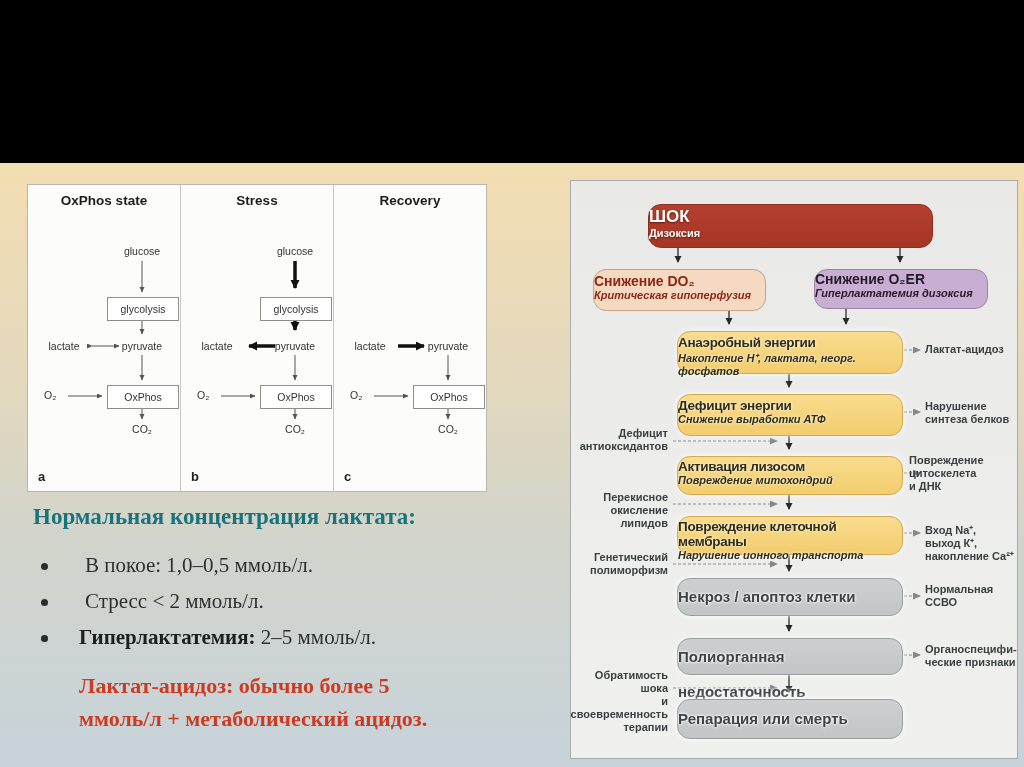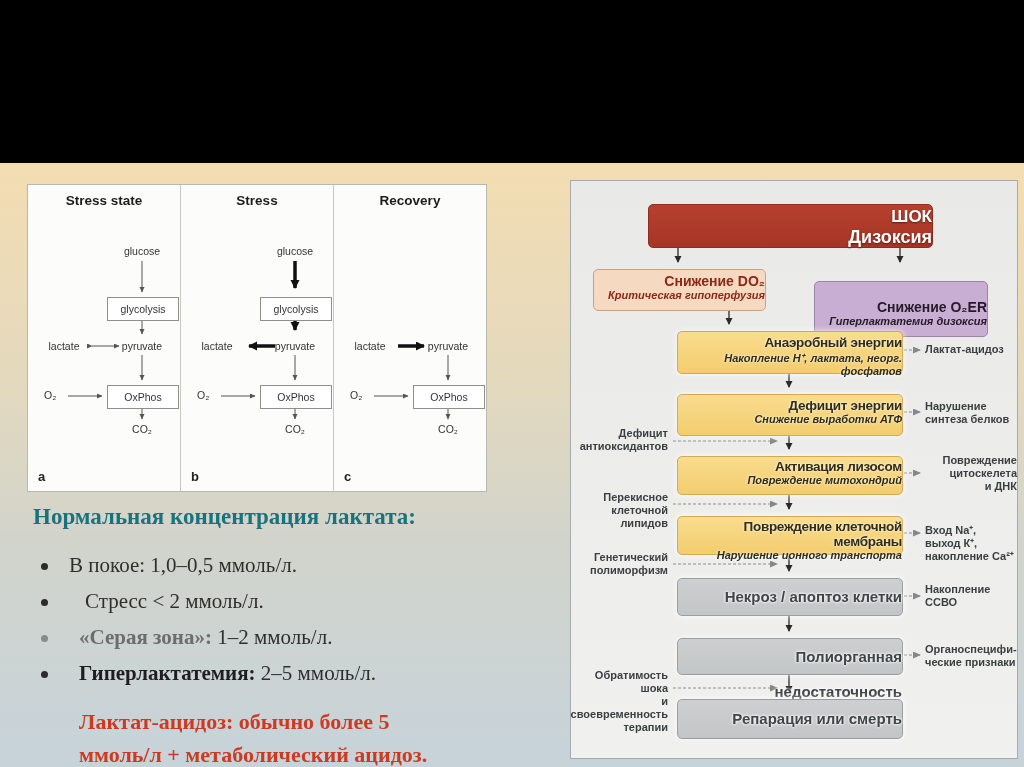--- a/index.html
+++ b/index.html
@@ -35,26 +35,26 @@
   .brow .dot.gray{background:#8a8a8a;}
   .brow .btxt{margin-left:46px;}
   .lead-gray{font-weight:bold;color:#6d6d6d;}
   .lead-dark{font-weight:bold;color:#1e1e1e;}
   #notes .rednote{margin-left:46px;margin-top:20px;font-size:22px;line-height:33px;
       font-weight:bold;color:#cd3a22;white-space:pre-line;}
   
   #flowpanel{position:absolute;left:570px;top:17px;width:446px;height:577px;
       background:linear-gradient(180deg,#e9eae8,#f0f1ef);border:1.5px solid #a6abad;}
   #flowsvg{position:absolute;left:0;top:0;}
-  .fcbox{position:absolute;text-align:right;border-radius:5px;}
+  .fcbox{position:absolute;text-align:left;border-radius:13px;}
   .fcbox .t1{font-weight:bold;}
   .fcbox .t2{font-weight:bold;font-style:italic;}
   .box-red{background:linear-gradient(180deg,#b6402e,#a53526);border:1px solid #8e2c1e;color:#fff;}
   .box-red .t1{font-size:17px;text-shadow:0 1px 2px #5c1b10;}
-  .box-red .t2{font-size:18px;font-style:normal;font-weight:bold;text-shadow:0 1px 2px #5c1b10;}
+  .box-red .t2{font-size:11px;font-style:normal;font-weight:bold;text-shadow:0 1px 2px #5c1b10;}
   .box-peach{background:#f5d9c0;border:1px solid #c9a284;color:#8c2815;}
   .box-purple{background:#c9aed3;border:1px solid #9d83a9;color:#241a28;}
   .box-peach .t1,.box-purple .t1{font-size:14px;}
   .box-peach .t2,.box-purple .t2{font-size:11px;}
   .box-yellow{background:linear-gradient(180deg,#f9dc8e,#f3cd6e);border:1px solid #d5a94f;color:#2f2c18;
       box-shadow:0 0 6px rgba(255,255,255,.8);}
   .box-yellow .t1{font-size:13.5px;letter-spacing:-.3px;text-shadow:0 0 3px #fff;}
   .box-yellow .t2{font-size:11px;text-shadow:0 0 3px #fff;}
   .box-gray{background:linear-gradient(180deg,#cdcfd0,#c3c6c7);border:1px solid #999fa1;color:#3f4447;
       box-shadow:0 0 6px rgba(255,255,255,.8);}
@@ -93,21 +93,21 @@
 
       <div class="fcol">
         <svg class="fsvg" width="152" height="306">
           <line x1="114" y1="76" x2="114" y2="107" stroke="#555" stroke-width="1" marker-end="url(#mthin)"></line>
           <line x1="114" y1="136" x2="114" y2="149" stroke="#555" stroke-width="1" marker-end="url(#mthin)"></line>
           <line x1="64" y1="161" x2="91" y2="161" stroke="#555" stroke-width="1" marker-end="url(#mthin)" marker-start="url(#mthin)" style="marker-start:url(#mthin)"></line>
           <line x1="114" y1="170" x2="114" y2="195" stroke="#555" stroke-width="1" marker-end="url(#mthin)"></line>
           <line x1="40" y1="211" x2="74" y2="211" stroke="#555" stroke-width="1" marker-end="url(#mthin)"></line>
           <line x1="114" y1="223" x2="114" y2="234" stroke="#555" stroke-width="1" marker-end="url(#mthin)"></line>
         </svg>
-        <div class="fhead">Stress state</div>
+        <div class="fhead">OxPhos state</div>
         <div class="nlab" style="left:84px;top:60px;width:60px;text-align:center;">glucose</div>
         <div class="nbox" style="left:79px;top:112px;width:70px;height:22px;">glycolysis</div>
         <div class="nlab" style="left:84px;top:155px;width:60px;text-align:center;">pyruvate</div>
         <div class="nlab" style="left:12px;top:155px;width:48px;text-align:center;">lactate</div>
         <div class="nbox" style="left:79px;top:200px;width:70px;height:22px;">OxPhos</div>
         <div class="nlab" style="left:16px;top:204px;">O₂</div>
         <div class="nlab" style="left:84px;top:238px;width:60px;text-align:center;">CO₂</div>
         <div class="fletter">a</div>
       </div>
 
@@ -145,29 +145,28 @@
         <div class="nlab" style="left:16px;top:204px;">O₂</div>
         <div class="nlab" style="left:84px;top:238px;width:60px;text-align:center;">CO₂</div>
         <div class="fletter">c</div>
       </div>
     </div>
 
     <div id="notes">
       <div class="nh">Нормальная концентрация лактата:</div>
       <div class="brow">
         <span class="dot"></span>
-        <span class="btxt" style="margin-left:36px;">В покое: 1,0–0,5 ммоль/л.</span>
+        <span class="btxt" style="margin-left:52px;">В покое: 1,0–0,5 ммоль/л.</span>
       </div>
       <div class="brow">
         <span class="dot"></span>
         <span class="btxt" style="margin-left:52px;">Стресс &lt; 2 ммоль/л.</span>
       </div>
       <div class="brow">
         <span class="dot gray"></span>
-        <span class="btxt"><span class="lead-gray">«Серая зона»:</span><span> 1–2 ммоль/л.</span></span>
       </div>
       <div class="brow">
         <span class="dot"></span>
         <span class="btxt"><span class="lead-dark">Гиперлактатемия:</span><span> 2–5 ммоль/л.</span></span>
       </div>
       <div class="rednote">Лактат-ацидоз: обычно более 5
 ммоль/л + метаболический ацидоз.</div>
     </div>
 
     <div id="flowpanel">
@@ -200,21 +199,21 @@
       </svg>
 
       <div class="fcbox box-red" style="left:77px;top:23px;width:283px;height:40px;padding-top:2px;">
         <div class="t1">ШОК</div>
         <div class="t2">Дизоксия</div>
       </div>
       <div class="fcbox box-peach" style="left:22px;top:88px;width:171px;height:37px;padding-top:3px;">
         <div class="t1">Снижение DO₂</div>
         <div class="t2">Критическая гипоперфузия</div>
       </div>
-      <div class="fcbox box-purple" style="left:243px;top:100px;width:172px;height:37px;padding-top:17px;">
+      <div class="fcbox box-purple" style="left:243px;top:88px;width:172px;height:37px;padding-top:1px;">
         <div class="t1">Снижение O₂ER</div>
         <div class="t2">Гиперлактатемия дизоксия</div>
       </div>
 
       <div class="fcbox box-yellow" style="left:106px;top:150px;width:224px;height:38px;padding-top:3px;">
         <div class="t1">Анаэробный энергии</div>
         <div class="t2">Накопление Н⁺, лактата, неорг. фосфатов</div>
       </div>
       <div class="fcbox box-yellow" style="left:106px;top:213px;width:224px;height:37px;padding-top:3px;">
         <div class="t1">Дефицит энергии</div>
@@ -234,36 +233,36 @@
       <div class="fcbox box-gray" style="left:106px;top:457px;width:224px;height:35px;line-height:35px;">
         <div class="t1">Полиорганная недостаточность</div>
       </div>
       <div class="fcbox box-gray" style="left:106px;top:518px;width:224px;height:38px;line-height:38px;">
         <div class="t1">Репарация или смерть</div>
       </div>
 
       <div class="sidelab left" style="left:2px;top:246px;width:95px;">Дефицит
 антиоксидантов</div>
       <div class="sidelab left" style="left:-4px;top:310px;width:101px;">Перекисное
-клеточной липидов</div>
+окисление липидов</div>
       <div class="sidelab left" style="left:2px;top:370px;width:95px;">Генетический
 полиморфизм</div>
       <div class="sidelab left" style="left:-4px;top:488px;width:101px;">Обратимость шока
 и своевременность
 терапии</div>
 
       <div class="sidelab right" style="left:354px;top:162px;width:92px;">Лактат-ацидоз</div>
       <div class="sidelab right" style="left:354px;top:219px;width:92px;">Нарушение
 синтеза белков</div>
-      <div class="sidelab right" style="left:354px;top:273px;width:92px;text-align:right;">Повреждение
+      <div class="sidelab right" style="left:338px;top:273px;width:92px;">Повреждение
 цитоскелета
 и ДНК</div>
       <div class="sidelab right" style="left:354px;top:343px;width:92px;">Вход Na⁺,
 выход К⁺,
 накопление Са²⁺</div>
-      <div class="sidelab right" style="left:354px;top:402px;width:92px;">Накопление
+      <div class="sidelab right" style="left:354px;top:402px;width:92px;">Нормальная
 ССВО</div>
       <div class="sidelab right" style="left:354px;top:462px;width:92px;">Органоспецифи-
 ческие признаки</div>
     </div>
 
   </div>
 </div>
 
 </body></html>

